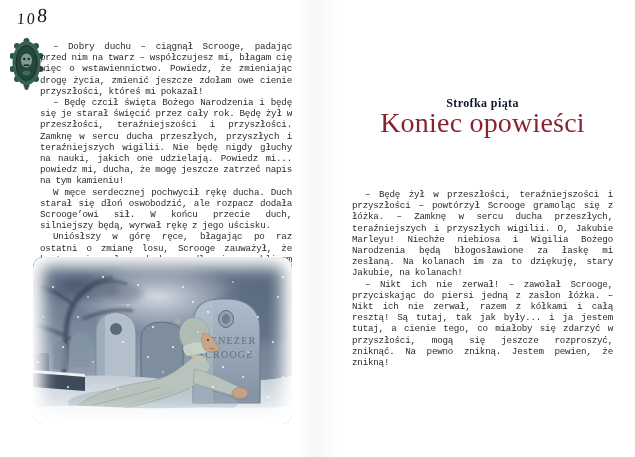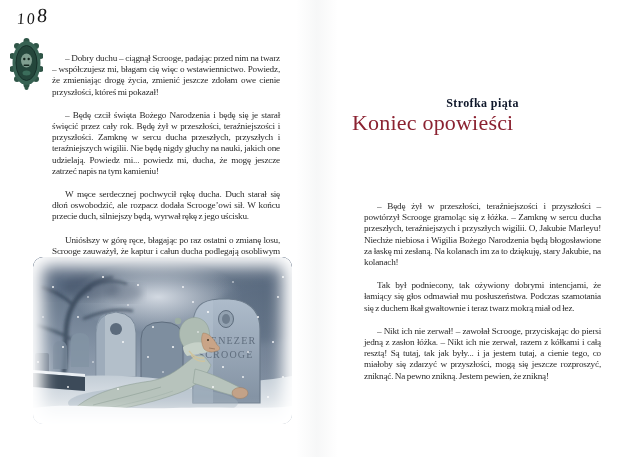--- a/index.html
+++ b/index.html
@@ -16,31 +16,31 @@
     position:absolute;left:17px;top:6px;color:#141414;
     font-family:"Liberation Serif",serif;letter-spacing:2px;transform:skewX(-4deg);
   }
   .page-number .low{font-size:16px;}
   .page-number .high{font-size:20px;position:relative;top:-2px;}
   .ornament{position:absolute;left:10px;top:37px;width:33px;height:53px;}
   .text-col{
     position:absolute;color:#2b2b2b;text-align:justify;
     font-size:9.2px;line-height:11.2px;letter-spacing:-0.2px;word-spacing:-0.5px;
   }
-  .text-col p{margin:12px;text-indent:13px;}
+  .text-col p{margin:0;text-indent:13px;font-family:Liberation Mono, monospace;}
   #left-text{left:40px;top:41px;width:252px;}
   #right-text{left:352px;top:189px;width:261px;}
   
   .kicker{
     position:absolute;left:352px;top:96px;width:261px;text-align:center;
     font-weight:bold;font-size:12px;letter-spacing:0.4px;color:#0f172a;
   }
   .chapter-title{
-    position:absolute;left:352px;top:109px;width:261px;
-    font-size:22px;line-height:28px;color:#8b2231;letter-spacing:0.2px;
+    position:absolute;left:352px;top:109px;width:261px;text-align:center;
+    font-size:28px;line-height:28px;color:#8b2231;letter-spacing:0.2px;
   }
   
   .illustration{
     position:absolute;left:33px;top:257px;width:259px;height:167px;
     border-radius:10px;overflow:hidden;
   }
   .illustration svg{display:block;width:259px;height:167px;}
   .illu-fade{
     position:absolute;inset:0;border-radius:10px;pointer-events:none;
     box-shadow:inset 0 0 16px 10px #ffffff;
@@ -230,19 +230,18 @@
       <div class="illu-fade"></div>
     </div>
   </div>
 
   <div>
     <div class="kicker">Strofka piąta</div>
     <div class="chapter-title">Koniec opowieści</div>
     <div id="right-text" class="text-col">
 
         <p>– Będę żył w przeszłości, teraźniejszości i przyszłości – powtórzył Scrooge gramoląc się z łóżka. – Zamknę w sercu ducha przeszłych, teraźniejszych i przyszłych wigilii. O, Jakubie Marleyu! Niechże niebiosa i Wigilia Bożego Narodzenia będą błogosławione za łaskę mi zesłaną. Na kolanach im za to dziękuję, stary Jakubie, na kolanach!</p>
-        <p>Tak był podniecony, tak ożywiony dobrymi intencjami, że łamiący się głos odmawiał mu posłuszeństwa. Podczas szamotania się z duchem łkał gwałtownie i teraz twarz mokrą miał od łez.</p>
         <p>– Nikt ich nie zerwał! – zawołał Scrooge, przyciskając do piersi jedną z zasłon łóżka. – Nikt ich nie zerwał, razem z kółkami i całą resztą! Są tutaj, tak jak były... i ja jestem tutaj, a cienie tego, co miałoby się zdarzyć w przyszłości, mogą się jeszcze rozproszyć, zniknąć. Na pewno znikną. Jestem pewien, że znikną!</p>
       </div>
   </div>
 
   <div class="gutter"></div>
 </div>
 
 </body></html>

